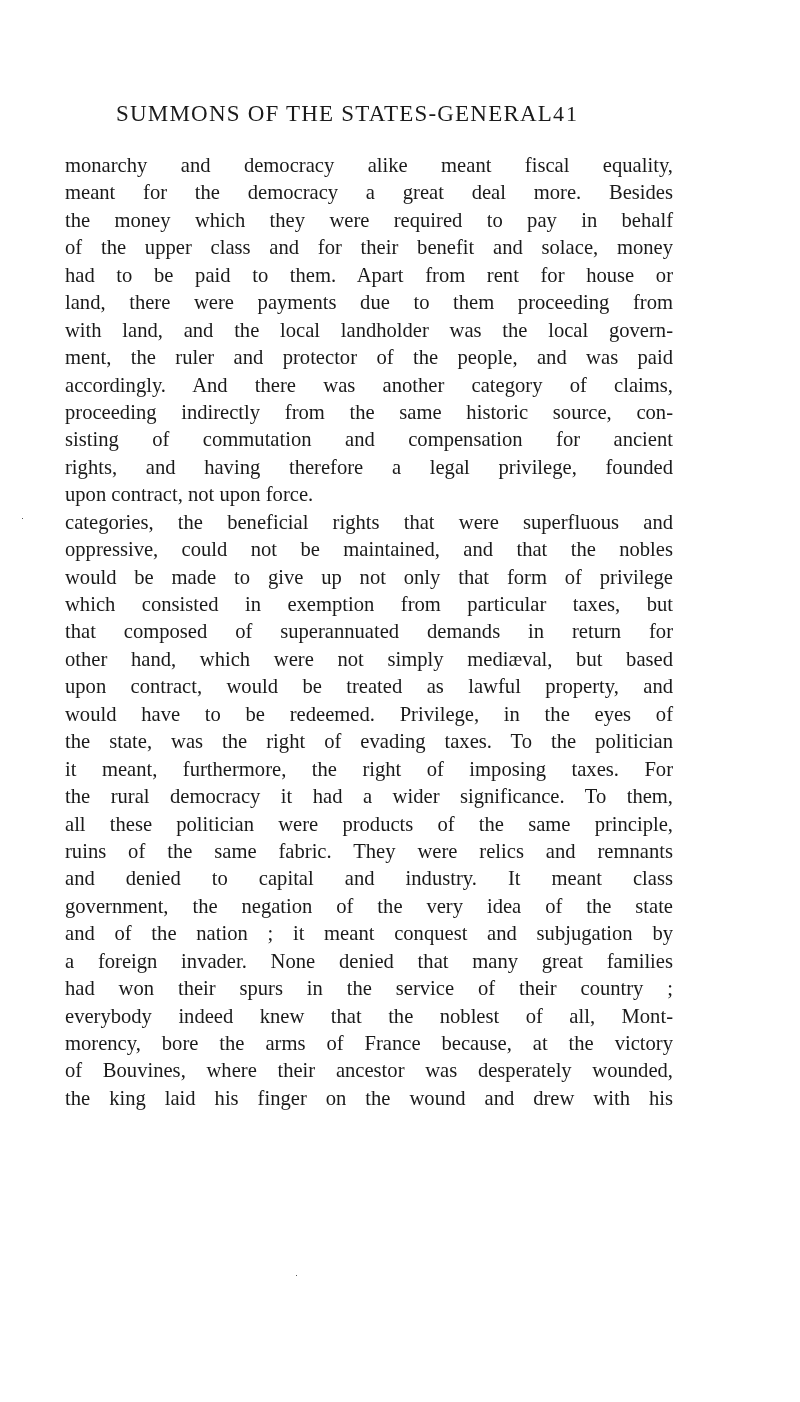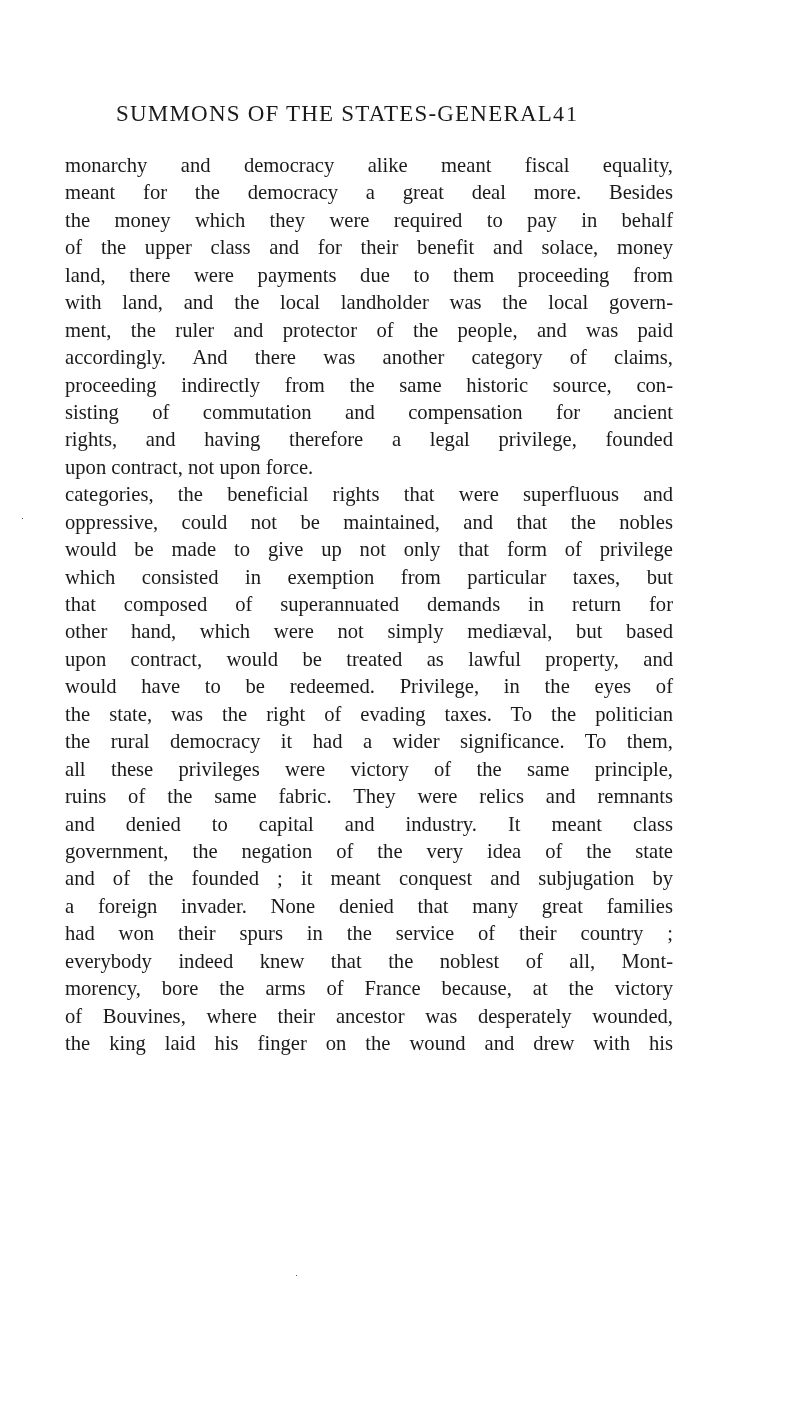--- a/index.html
+++ b/index.html
@@ -80,46 +80,48 @@
     <span class="folio">41</span>
   </div>
 
   <div class="body-text">
 
     <div>
       <span class="line">monarchy and democracy alike meant fiscal equality,</span>
       <span class="line">meant for the democracy a great deal more.  Besides</span>
       <span class="line">the money which they were required to pay in behalf</span>
       <span class="line">of the upper class and for their benefit and solace, money</span>
+      <span class="line">had to be paid to them.  Apart from rent for house or</span>
       <span class="line">land, there were payments due to them proceeding from</span>
       <span class="line">with land, and the local landholder was the local govern-</span>
       <span class="line">ment, the ruler and protector of the people, and was paid</span>
       <span class="line">accordingly.  And there was another category of claims,</span>
       <span class="line">proceeding indirectly from the same historic source, con-</span>
       <span class="line">sisting of commutation and compensation for ancient</span>
       <span class="line">rights, and having therefore a legal privilege, founded</span>
       <span class="line last">upon contract, not upon force.</span>
     </div>
 
     <div>
       <span class="line">categories, the beneficial rights that were superfluous and</span>
       <span class="line">oppressive, could not be maintained, and that the nobles</span>
       <span class="line">would be made to give up not only that form of privilege</span>
       <span class="line">which consisted in exemption from particular taxes, but</span>
       <span class="line">that composed of superannuated demands in return for</span>
       <span class="line">other hand, which were not simply mediæval, but based</span>
       <span class="line">upon contract, would be treated as lawful property, and</span>
       <span class="line">would have to be redeemed.  Privilege, in the eyes of</span>
       <span class="line">the state, was the right of evading taxes.  To the politician</span>
+      <span class="line">it meant, furthermore, the right of imposing taxes.  For</span>
       <span class="line">the rural democracy it had a wider significance.  To them,</span>
-      <span class="line">all these privileges were victory of the same principle,</span>
+      <span class="line">all these politician were products of the same principle,</span>
       <span class="line">ruins of the same fabric.  They were relics and remnants</span>
       <span class="line">and denied to capital and industry.  It meant class</span>
       <span class="line">government, the negation of the very idea of the state</span>
-      <span class="line">and of the founded ; it meant conquest and subjugation by</span>
+      <span class="line">and of the nation ; it meant conquest and subjugation by</span>
       <span class="line">a foreign invader.  None denied that many great families</span>
       <span class="line">had won their spurs in the service of their country ;</span>
       <span class="line">everybody indeed knew that the noblest of all, Mont-</span>
       <span class="line">morency, bore the arms of France because, at the victory</span>
       <span class="line">of Bouvines, where their ancestor was desperately wounded,</span>
       <span class="line">the king laid his finger on the wound and drew with his</span>
     </div>
   </div>
 
   <div class="scan-speck" style="left:296px; top:1275px;"></div>

